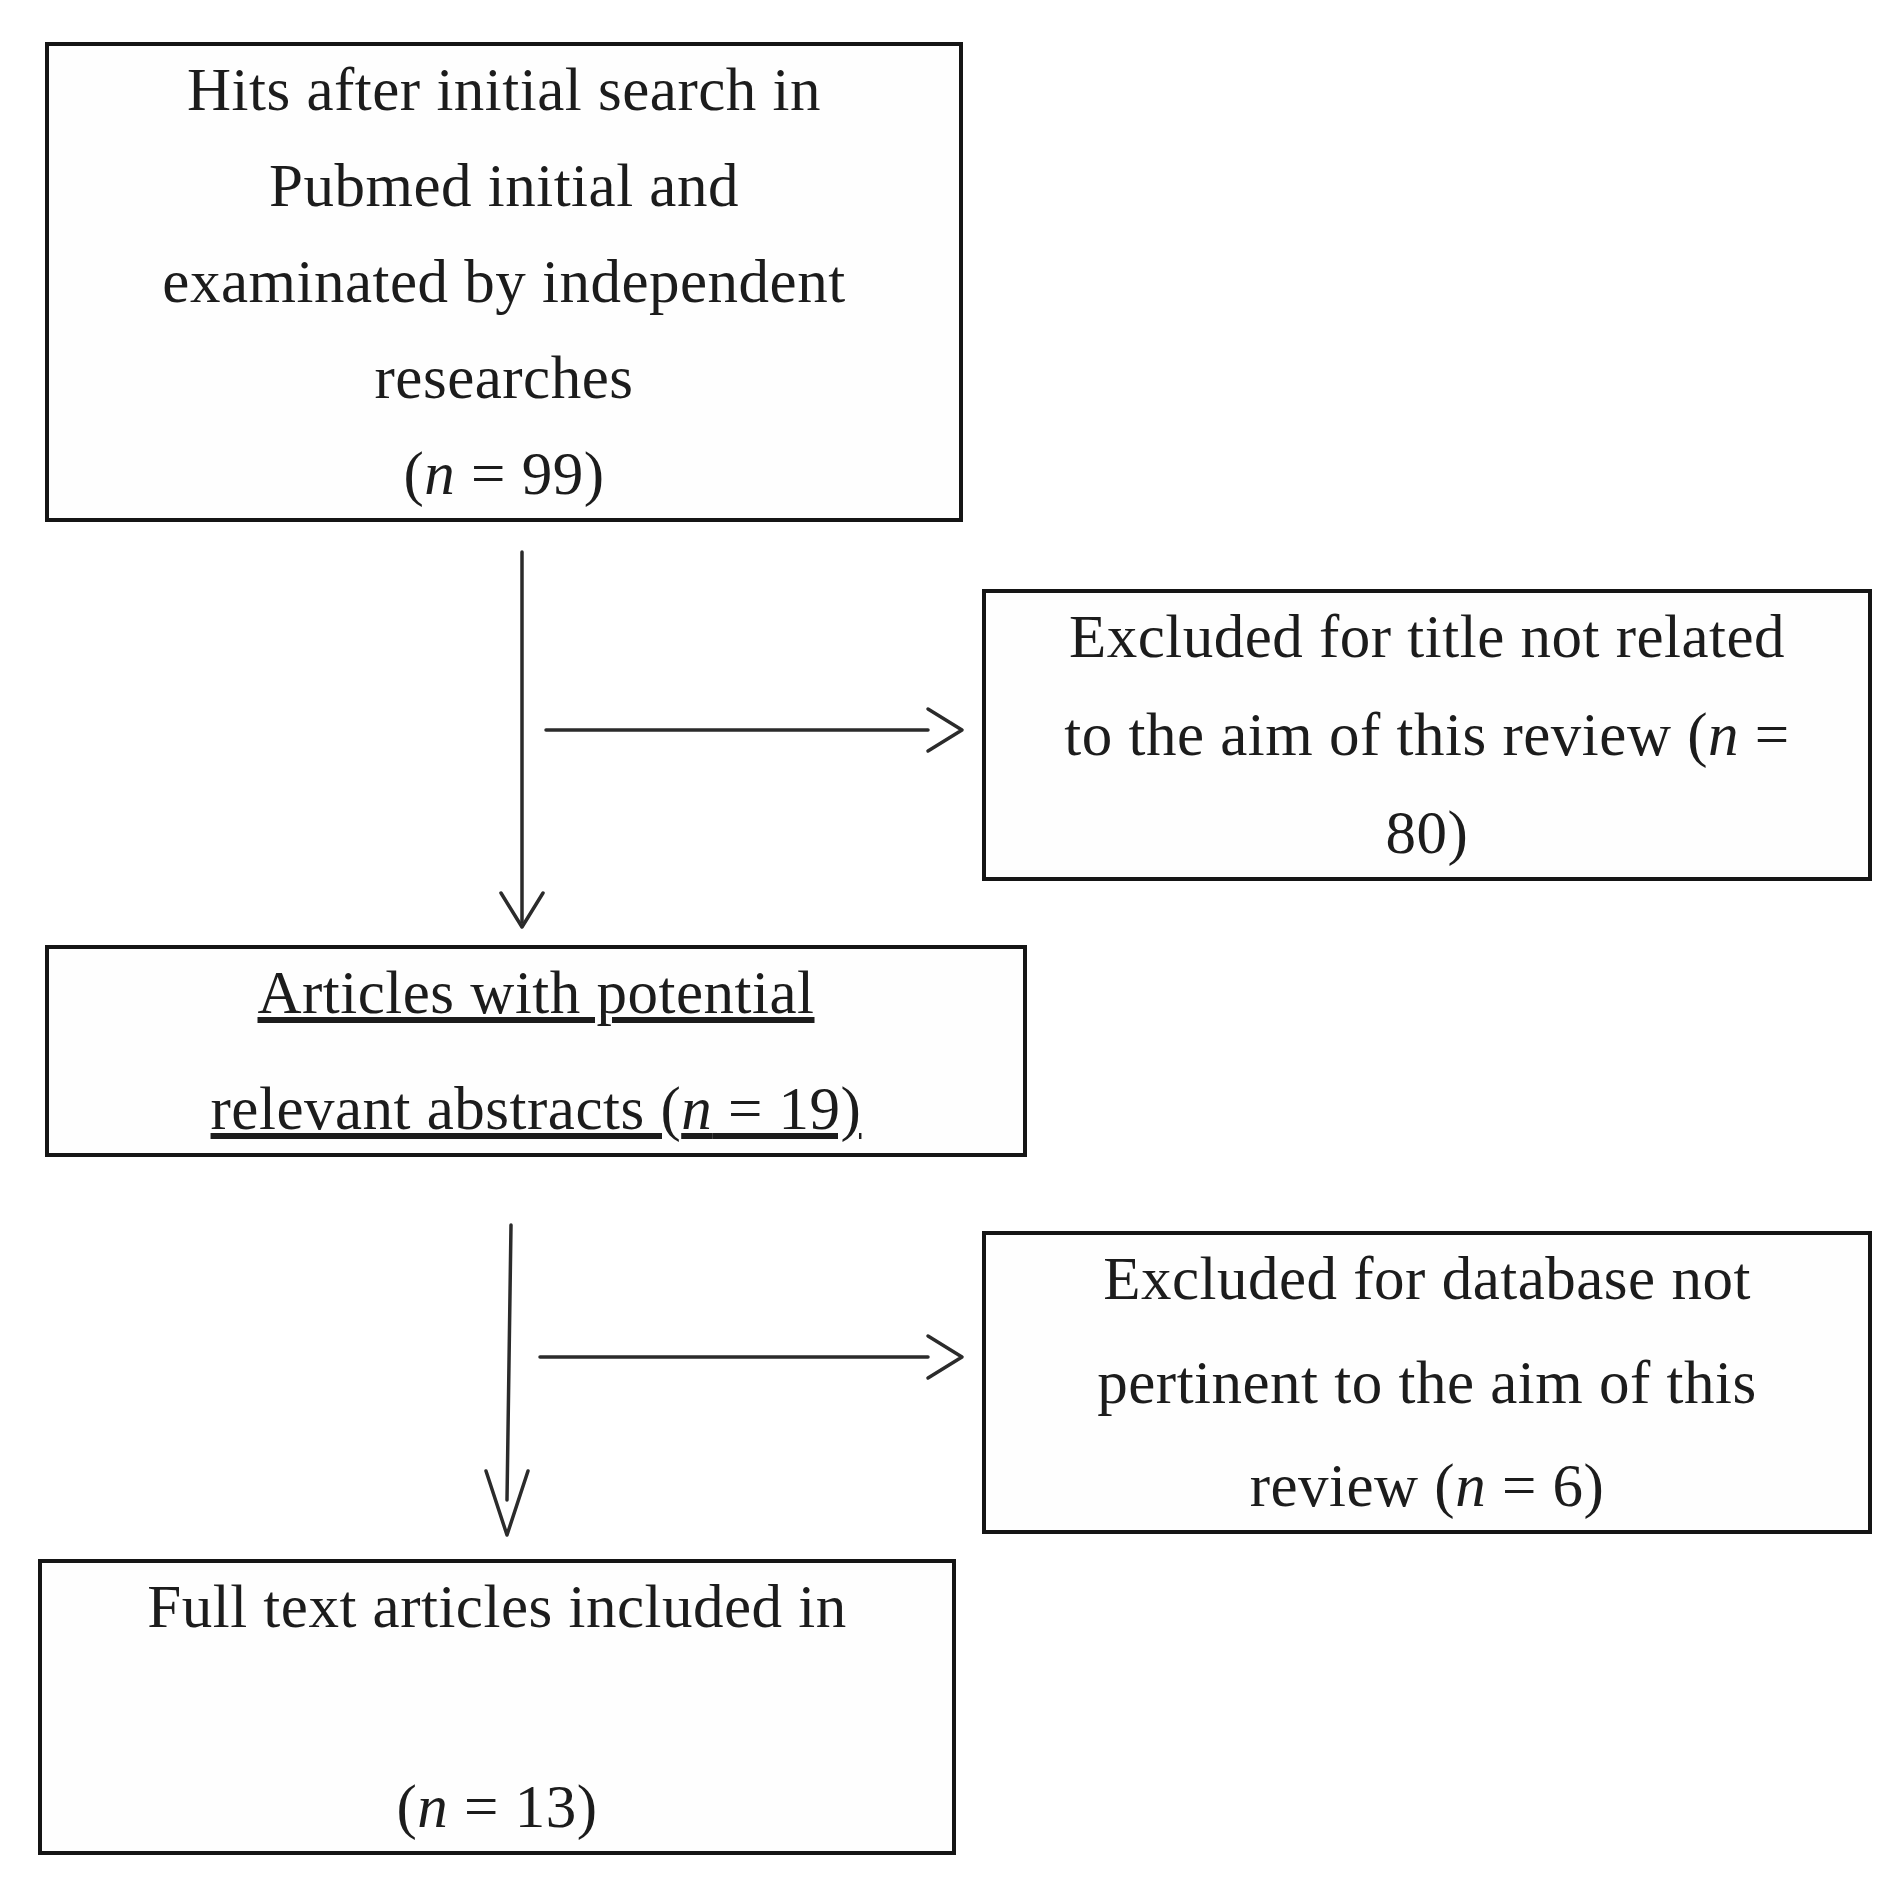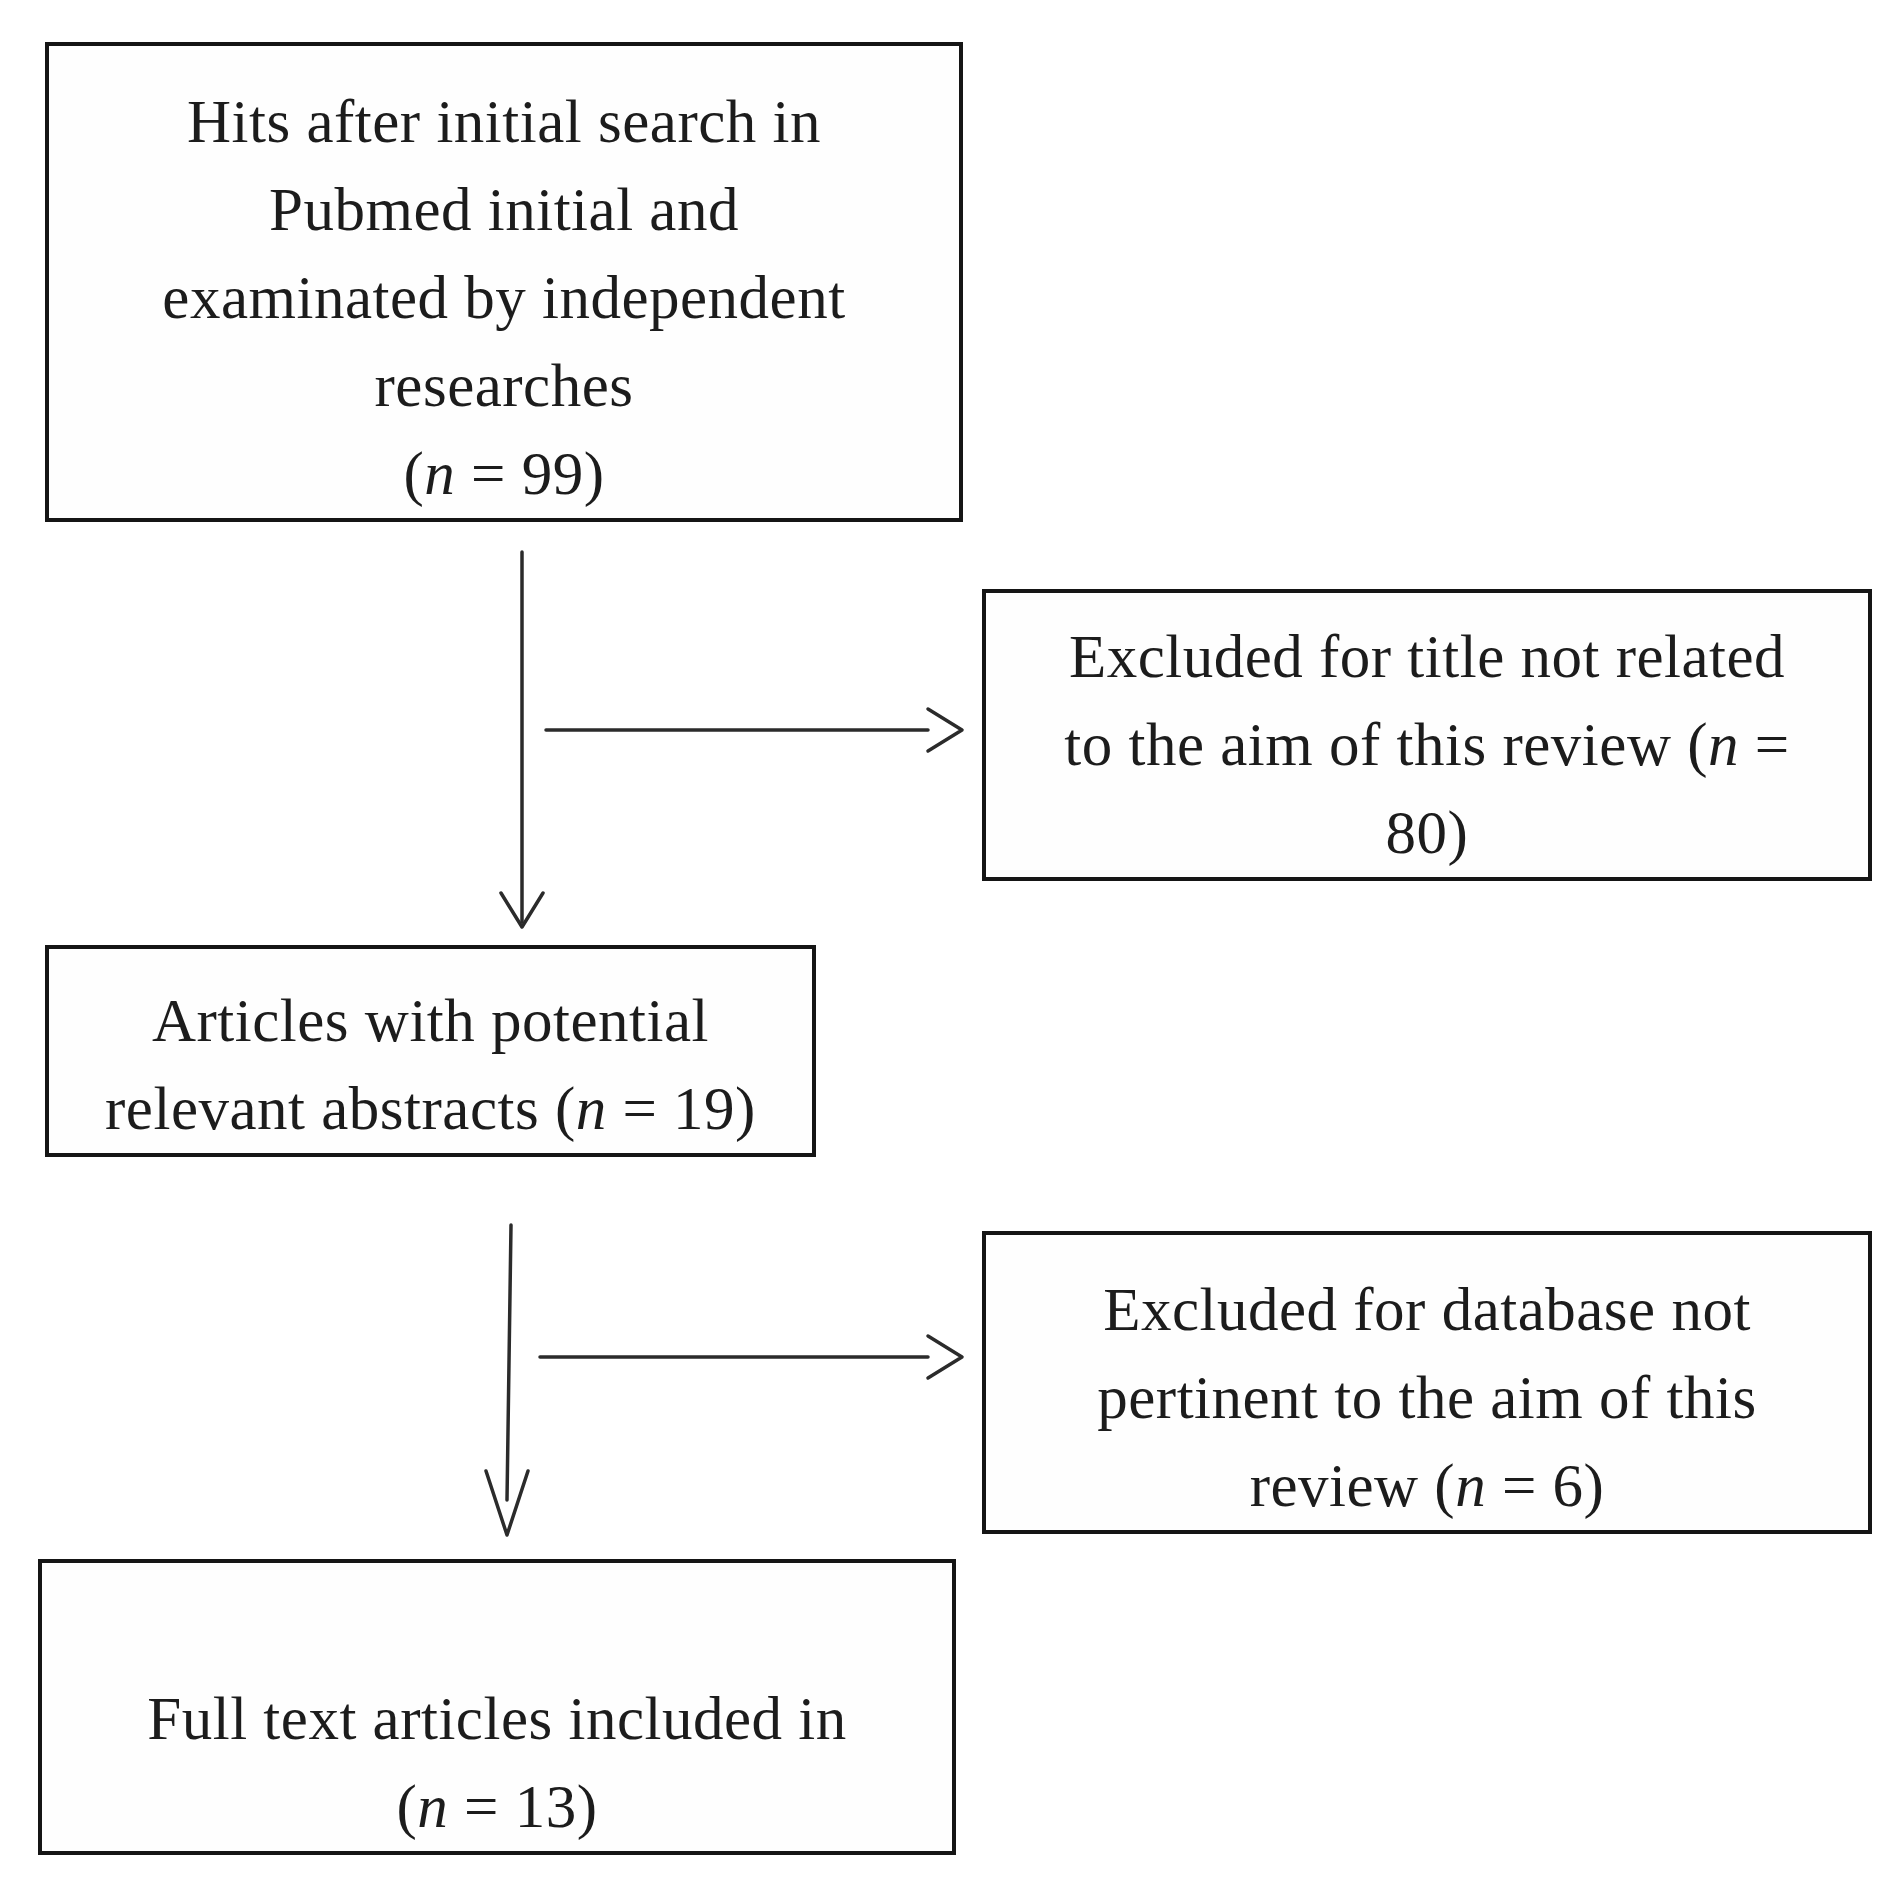--- a/index.html
+++ b/index.html
@@ -15,32 +15,32 @@
     font-family: "Liberation Serif", "DejaVu Serif", serif;
     color: #1c1c1c;
   }
   .box {
     position: absolute;
     border: 4px solid #151515;
     background: #fefefe;
     box-sizing: border-box;
     display: flex;
     flex-direction: column;
-    justify-content: flex-end;
+    justify-content: space-between;
     align-items: center;
     text-align: center;
     font-size: 61px;
     line-height: 88px;
     letter-spacing: 0.5px;
   }
   .box .line { white-space: nowrap; }
   .box .line em { font-style: italic; }
   
   .box-a { left: 45px;  top: 42px;   width: 918px; height: 480px; }
-  .box-c { left: 45px;  top: 945px;  width: 771px; height: 212px; }
+  .box-c { left: 45px;  top: 945px;  width: 982px; height: 212px; text-decoration: underline; }
   .box-e { left: 38px;  top: 1559px; width: 918px; height: 296px; }
   
   .box-b { left: 982px; top: 589px;  width: 890px; height: 292px; }
   .box-d { left: 982px; top: 1231px; width: 890px; height: 303px; }
 
   #arrow-layer {
     position: absolute;
     left: 0; top: 0;
     width: 1897px;
     height: 1892px;

